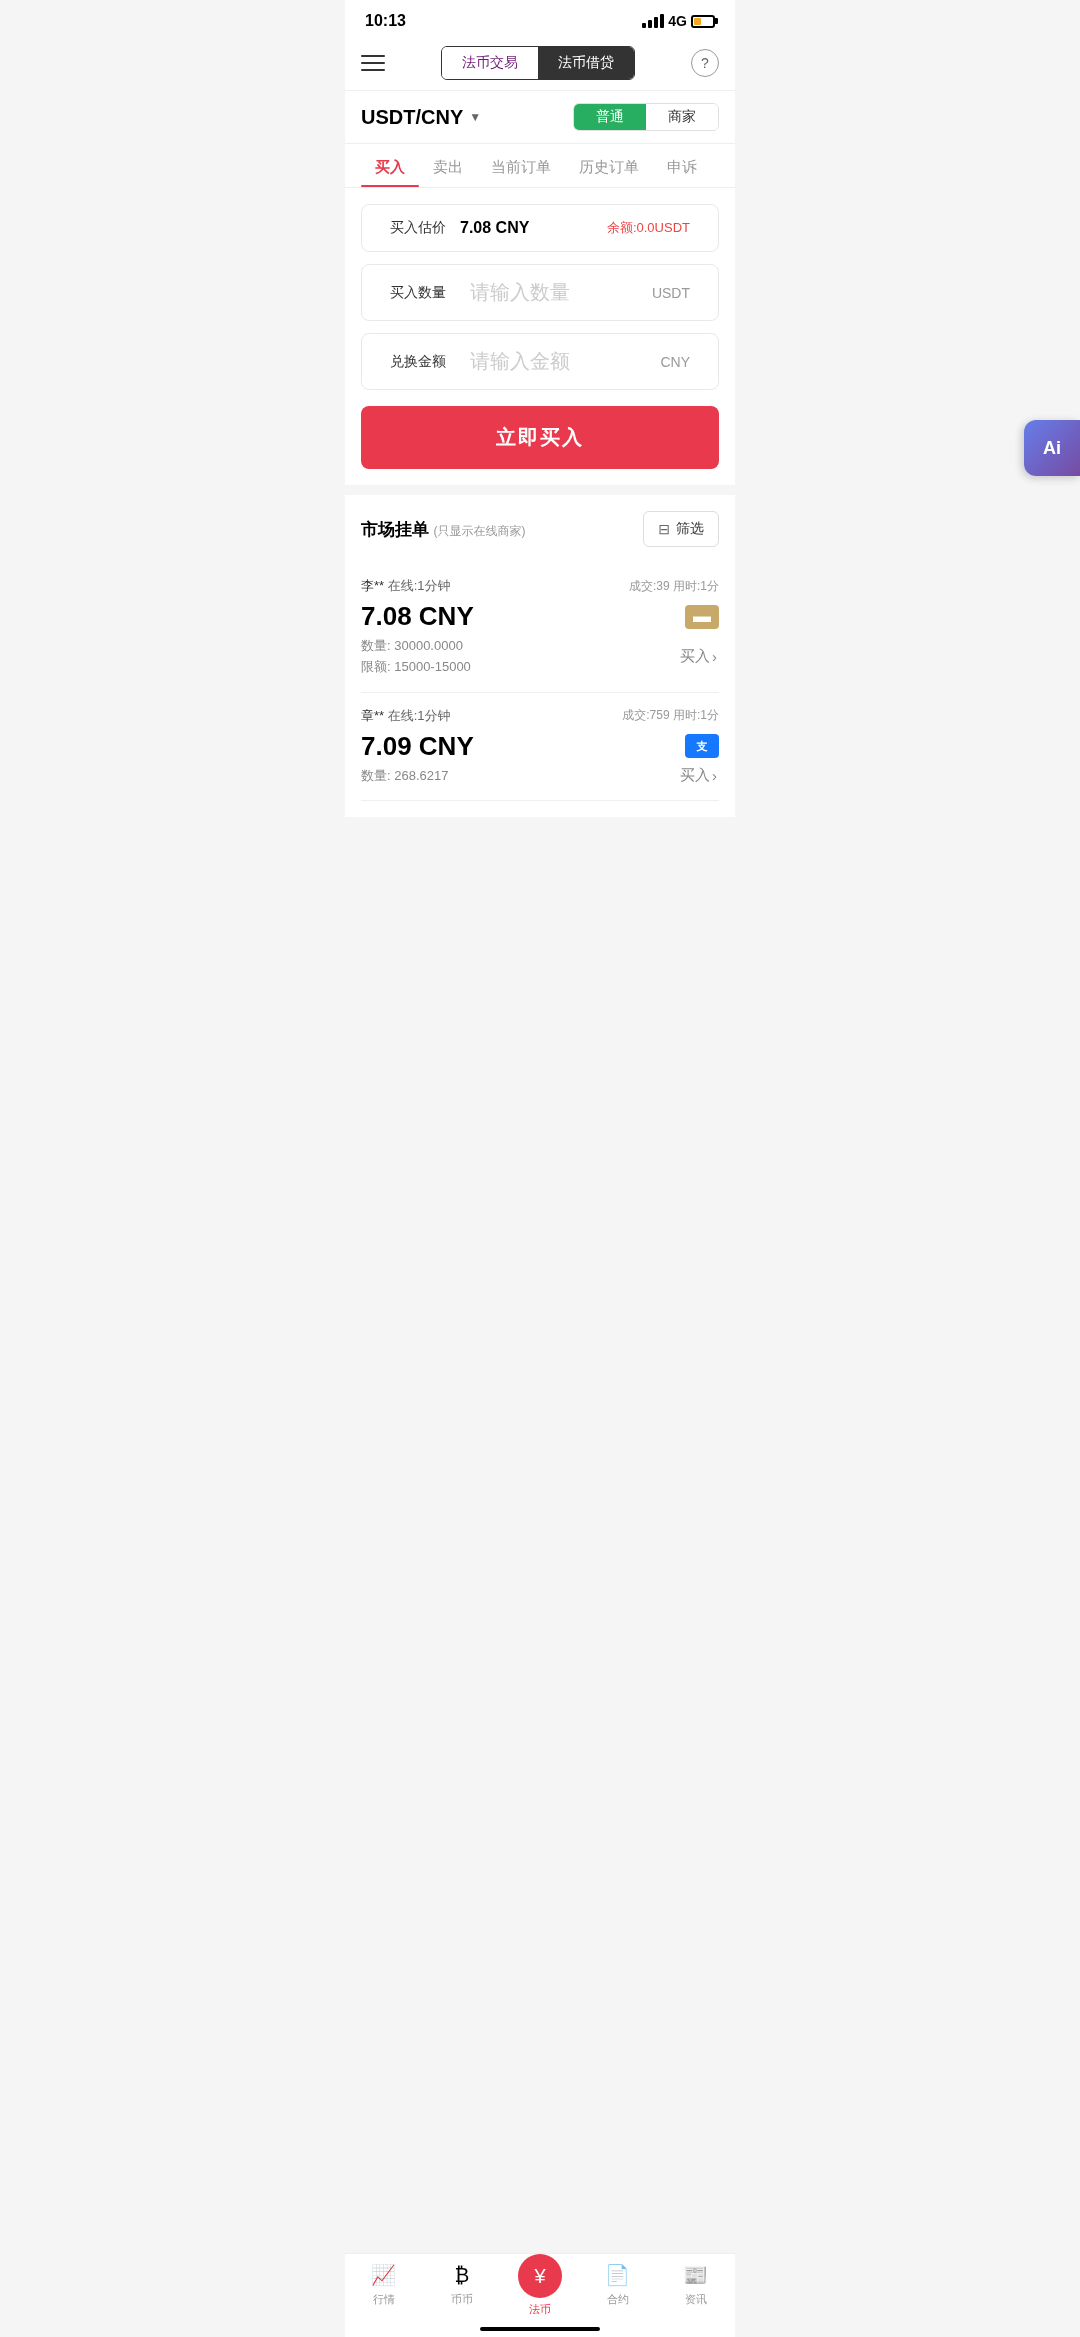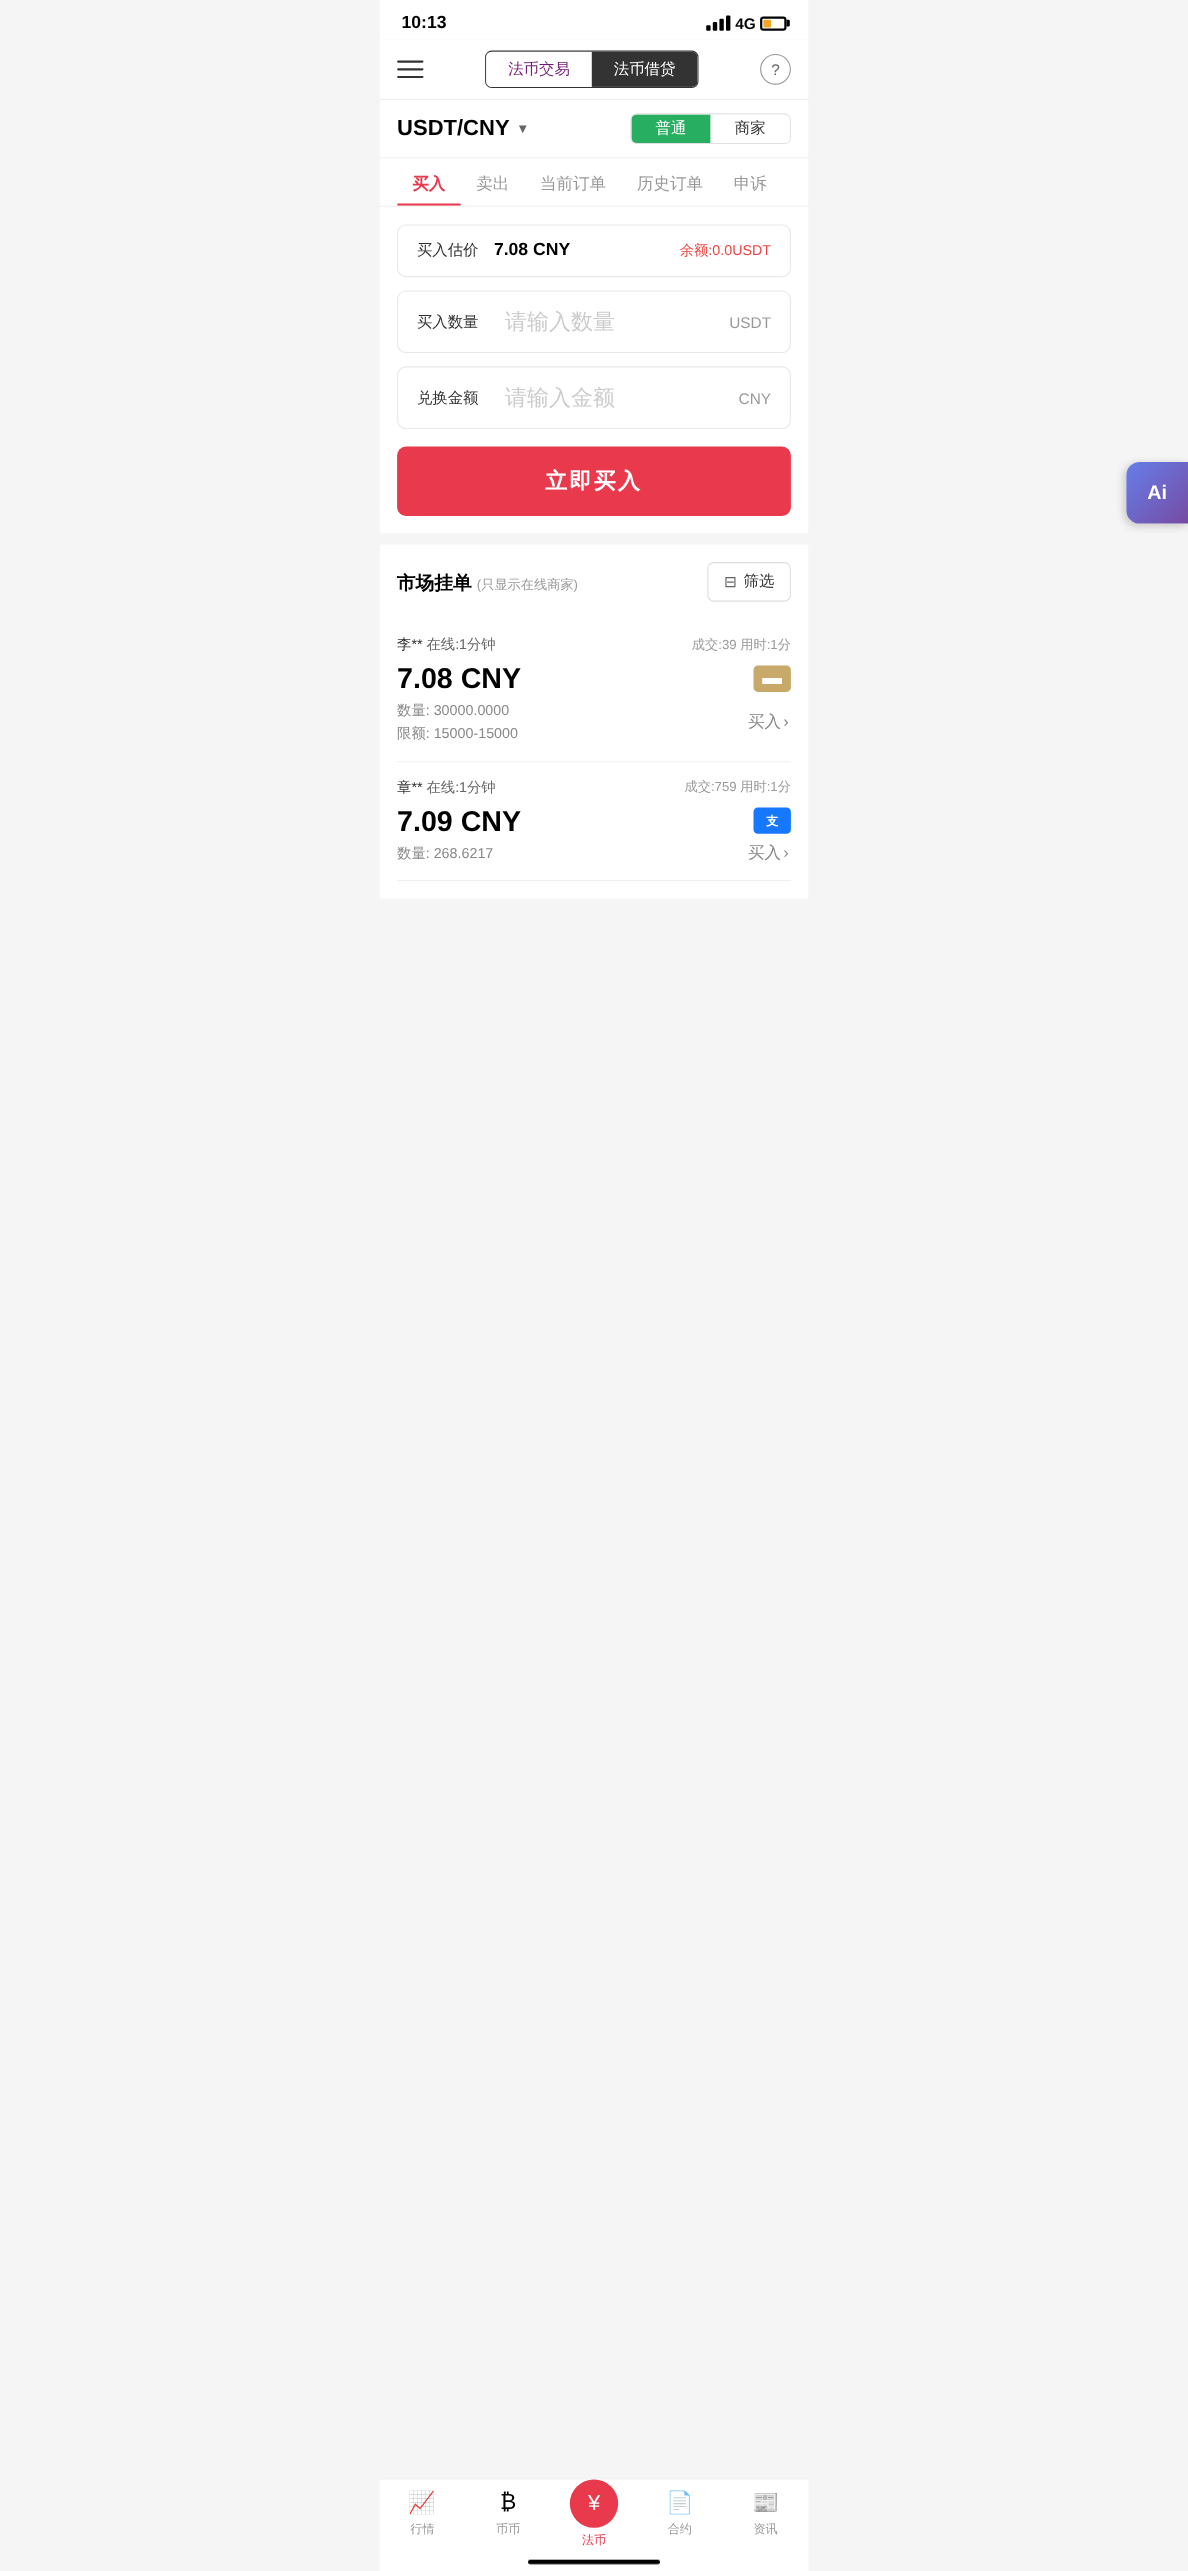--- a/index.html
+++ b/index.html
@@ -200,21 +200,21 @@
     }
 
     
     .form-area {
       background: #fff;
       padding: 16px;
     }
     .form-field {
       border: 1px solid #e8e8e8;
       border-radius: 8px;
-      padding: 14px 17px;
+      padding: 14px 28px;
       margin-bottom: 12px;
       display: flex;
       align-items: center;
       justify-content: space-between;
     }
     .field-label {
       font-size: 14px;
       color: #333;
       min-width: 60px;
     }

